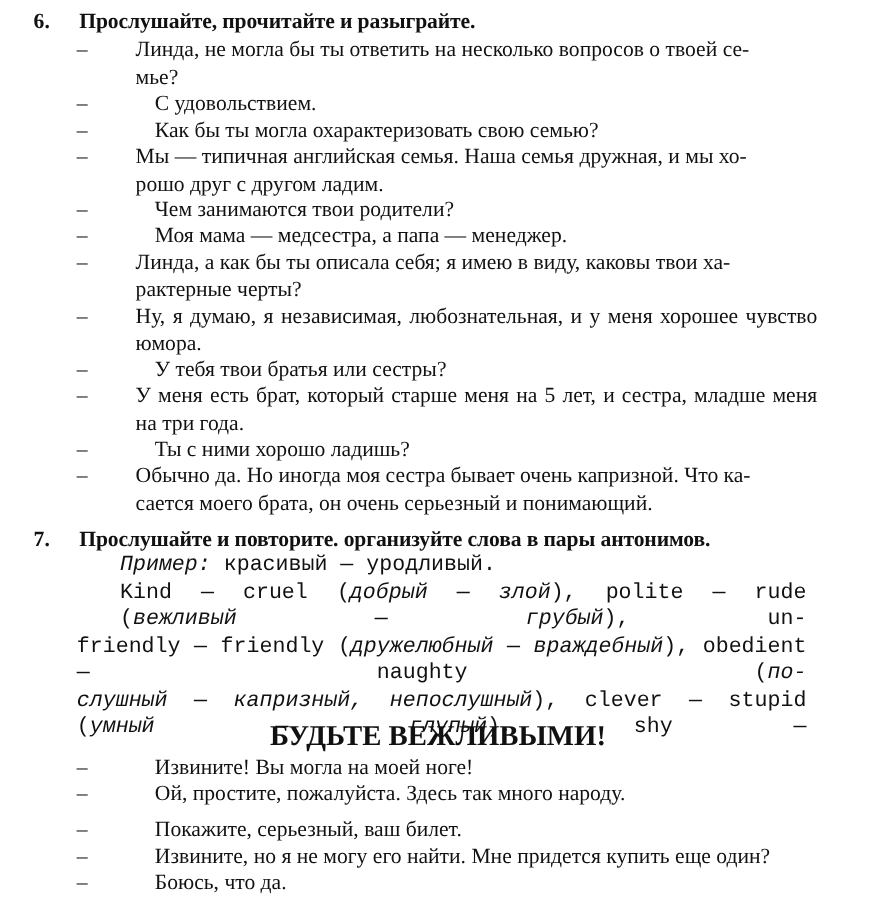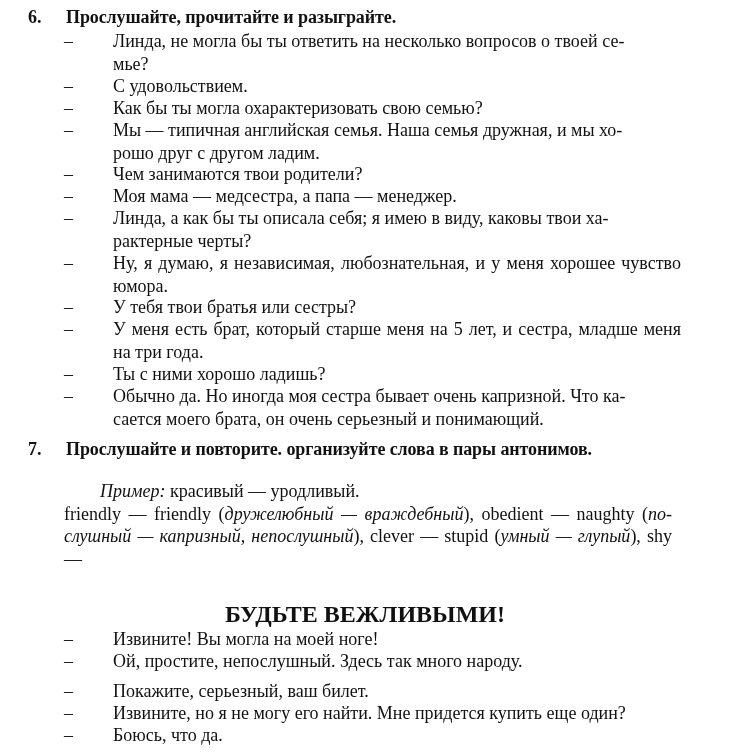--- a/index.html
+++ b/index.html
@@ -18,21 +18,21 @@
   .heading .title { position: absolute; left: 66px; white-space: nowrap; letter-spacing: -0.1px; }
   .item {
     position: absolute; left: 0; width: 730px;
     font-size: 18px; line-height: 22.5px;
   }
   .item .dash { position: absolute; left: 64px; }
   .item .text {
     position: absolute; left: 113px; width: 568px;
     text-align: justify;
   }
-  .item .text.nojust { text-align: left; }
+  .item .text.nojust { text-align: left; margin-left: 16px; }
   .block {
     position: absolute; left: 64px; width: 608px;
     font-size: 18px; line-height: 22.5px;
     font-family: "Liberation Serif", "DejaVu Serif", serif;
   }
   .block p { margin: 0; text-align: justify; }
   .it { font-style: italic; }
   .center-title {
     position: absolute; left: 0; width: 730px; text-align: center;
     font-size: 24px; font-weight: bold; line-height: 24px;
@@ -95,37 +95,38 @@
   <div class="item" style="top:385px;">
     <span class="dash">–</span>
     <span class="text">Обычно да. Но иногда моя сестра бывает очень капризной. Что ка-<br>сается моего брата, он очень серьезный и понимающий.</span>
   </div>
 
   <div class="heading" style="top:438px;">
     <span class="num">7.</span>
     <span class="title">Прослушайте и повторите. организуйте слова в пары антонимов.</span>
   </div>
 
-  <div class="block" style="top:480px;">
+  <div class="block" style="top:460px;font-family:Liberation Mono, monospace;">
     <p style="text-align:left; padding-left:36px;">
       <span class="it">Пример:</span><span> красивый — уродливый.</span>
     </p>
+    <p style="text-align:justify; text-align-last:justify; padding-left:36px;"><span>Kind — cruel (</span><span class="it">добрый — злой</span><span>), polite — rude (</span><span class="it">вежливый — грубый</span><span>), un-</span></p>
     <p style="text-align:justify; text-align-last:justify;"><span>friendly — friendly (</span><span class="it">дружелюбный — враждебный</span><span>), obedient — naughty (</span><span class="it">по-</span></p>
     <p style="text-align:justify; text-align-last:justify;"><span class="it">слушный — капризный, непослушный</span><span>), clever — stupid (</span><span class="it">умный — глупый</span><span>), shy —</span></p>
   </div>
 
   <div class="center-title" style="top:602px;">БУДЬТЕ ВЕЖЛИВЫМИ!</div>
 
   <div class="item" style="top:628px;">
     <span class="dash">–</span>
     <span class="text nojust">Извините! Вы могла на моей ноге!</span>
   </div>
   <div class="item" style="top:650px;">
     <span class="dash">–</span>
-    <span class="text nojust">Ой, простите, непослушный. Здесь так много народу.</span>
+    <span class="text nojust">Ой, простите, пожалуйста. Здесь так много народу.</span>
   </div>
 
   <div class="item" style="top:680px;">
     <span class="dash">–</span>
     <span class="text nojust">Покажите, серьезный, ваш билет.</span>
   </div>
   <div class="item" style="top:702px;">
     <span class="dash">–</span>
     <span class="text nojust">Извините, но я не могу его найти. Мне придется купить еще один?</span>
   </div>

